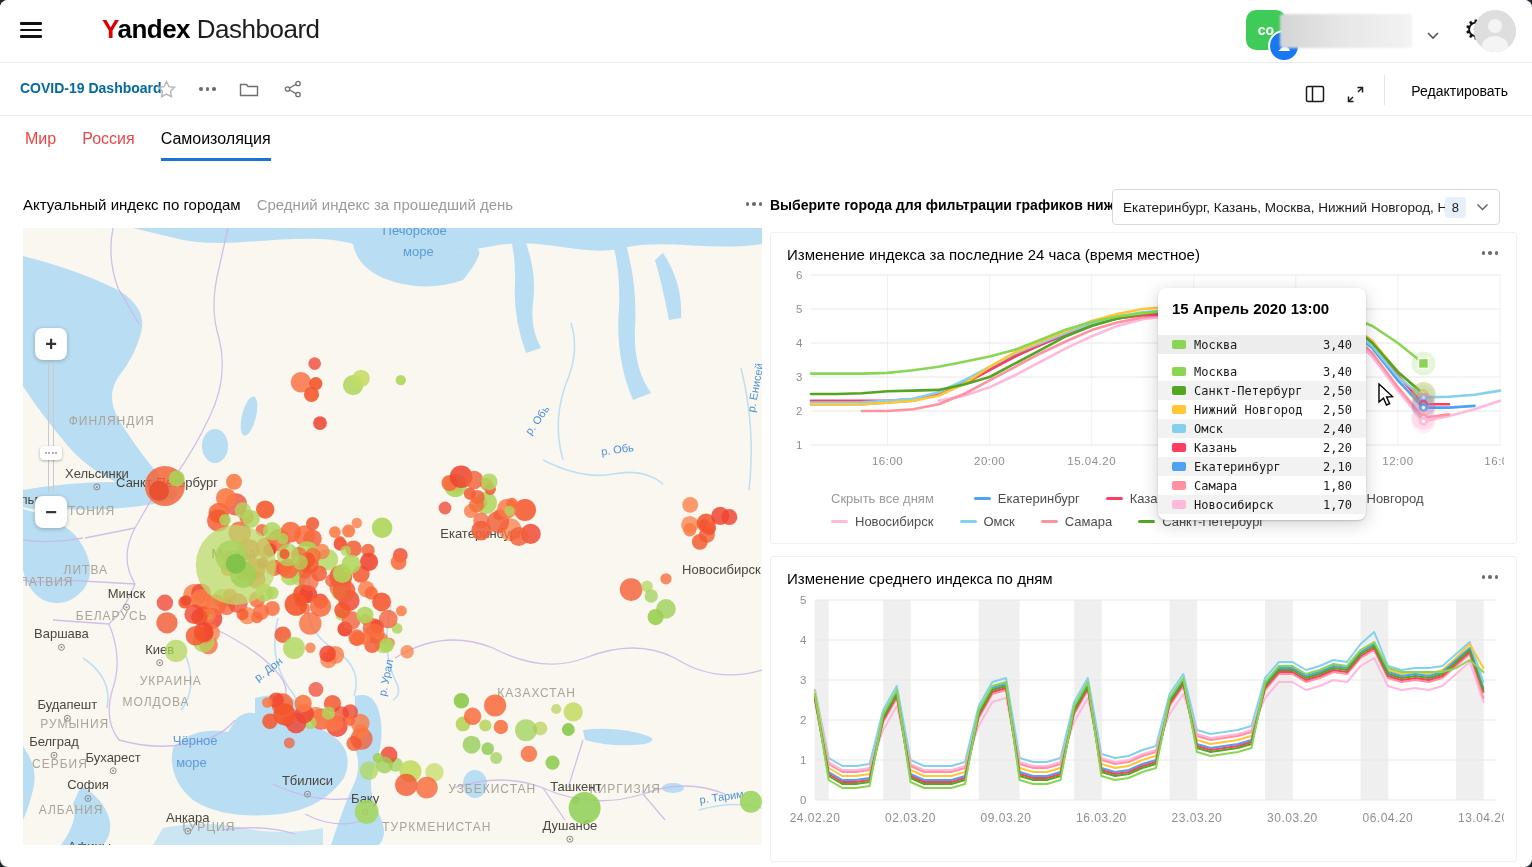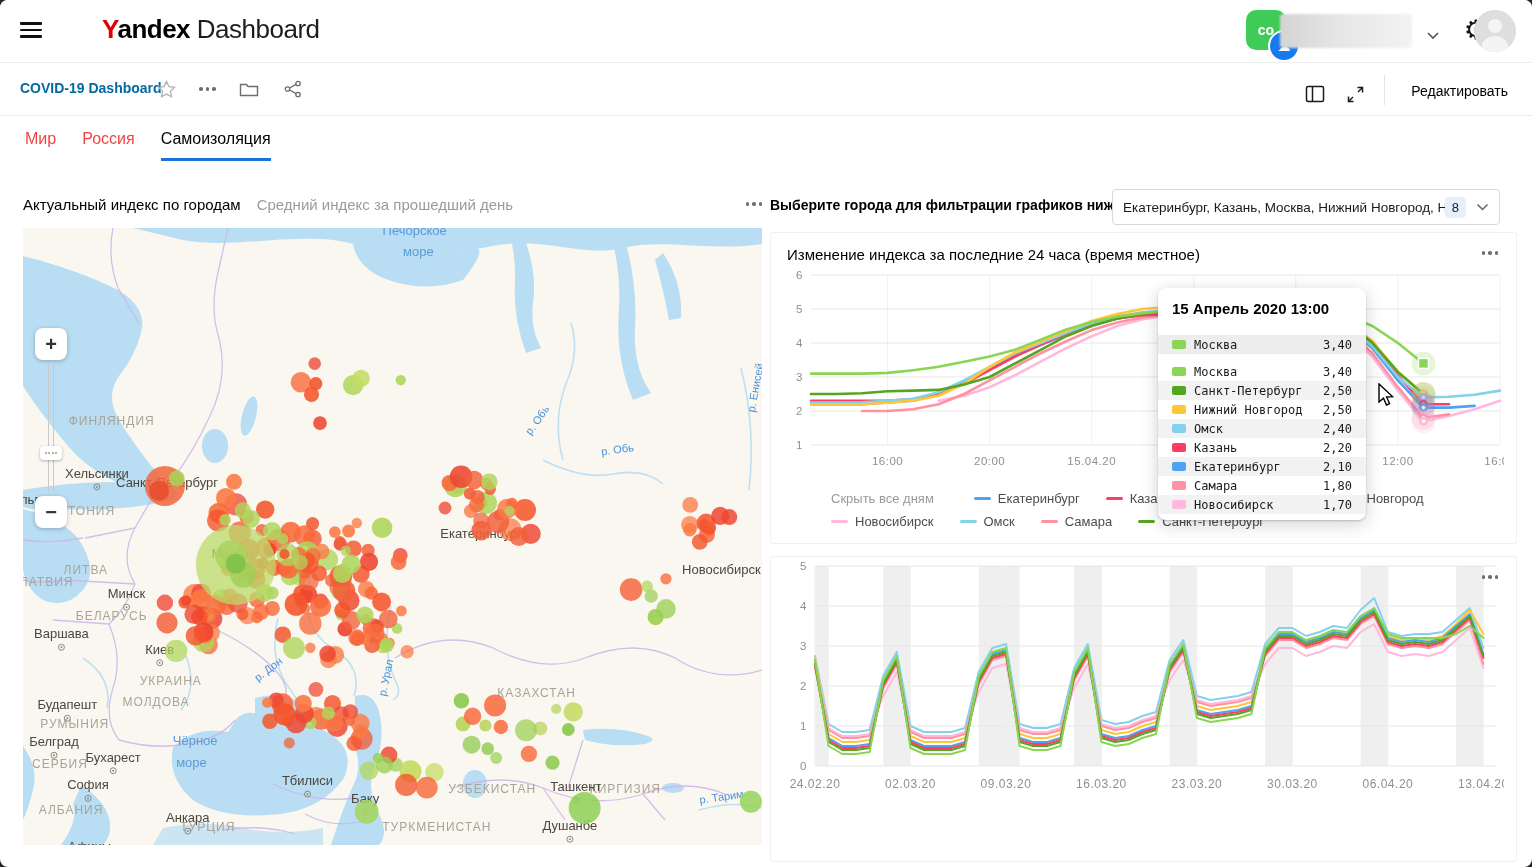--- a/index.html
+++ b/index.html
@@ -735,20 +735,21 @@
           </div>
         </div>
     </div>
 
     <svg class="cursor-arrow" style="left:606px;top:150px;" width="22" height="24" viewBox="0 0 22 24">
       <path d="M2,1 L2,19 L6.5,15.2 L9.5,22 L12.6,20.6 L9.6,14 L15.5,13.6 Z" fill="#fff" stroke="#000" stroke-width="1.4"></path>
     </svg>
   </div>
 
   <div class="card" style="top:556px;height:306px;">
+    <h3>Изменение среднего индекса по дням</h3>
     <div class="dots3">
         <i></i>
         <i></i>
         <i></i>
       </div>
     <svg id="chart2" width="719" height="250" style="display:block;margin:4px 0 0 14px;">
         <rect x="30" y="5" width="13.64" height="200" fill="#efefef"></rect>
         <rect x="98.2" y="5" width="27.28" height="200" fill="#efefef"></rect>
         <rect x="193.68" y="5" width="40.91999999999999" height="200" fill="#efefef"></rect>
         <rect x="289.16" y="5" width="27.279999999999973" height="200" fill="#efefef"></rect>

